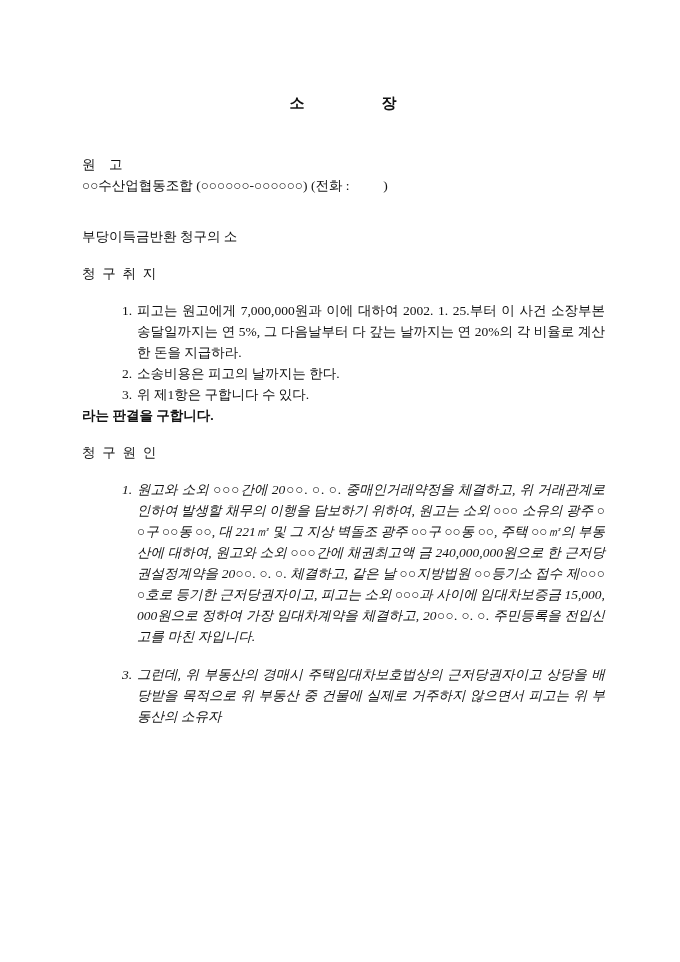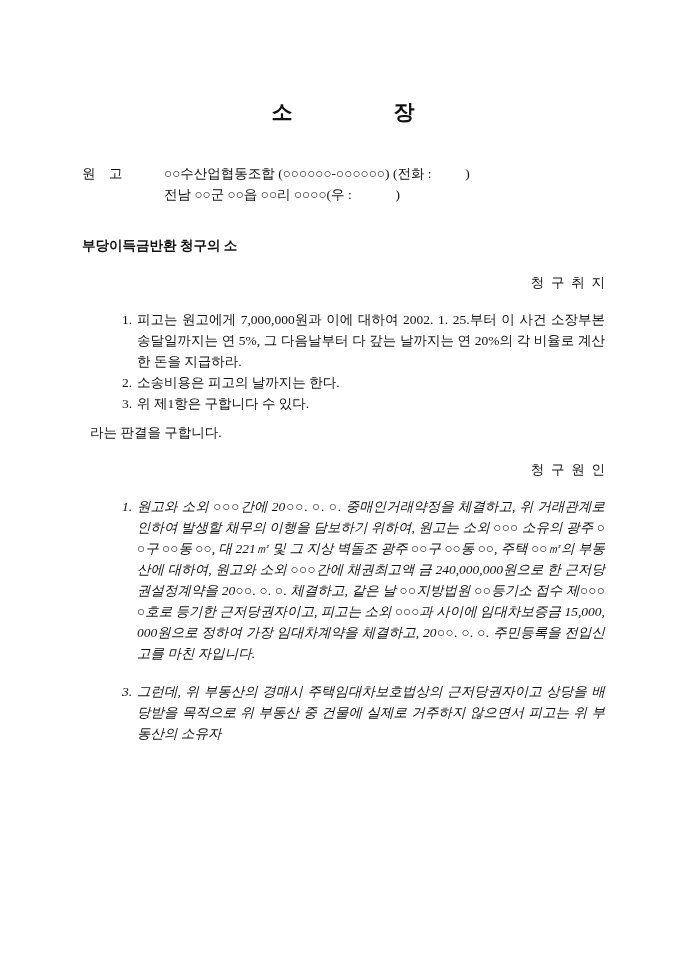--- a/index.html
+++ b/index.html
@@ -15,88 +15,87 @@
       background: #ffffff;
       box-sizing: border-box;
       padding: 82px 75px 30px 82px;
       font-family: "Liberation Serif", "DejaVu Serif", serif;
       font-size: 13.5px;
       line-height: 21px;
       color: #111111;
       overflow: hidden;
     }
     .doc-title {
-      margin: 17px 0 38px 0;
+      margin: 8px 0 38px 0;
       text-align: center;
-      font-size: 21px;
+      font-size: 15px;
       font-weight: bold;
       line-height: 26px;
       white-space: pre;
       letter-spacing: 1px;
     }
     .party {
       display: flex;
       margin-bottom: 22px;
+      flex-direction: column;
     }
     .party-label {
       flex: none;
       width: 64px;
       white-space: pre;
     }
     .party-lines {
       flex: 1;
-      margin-left: 18px;
     }
     .party-lines > div {
       white-space: pre-wrap;
     }
     .case-title {
       margin: 30px 0 14px 0;
       white-space: pre-wrap;
-      font-weight: bold;
     }
     .section-heading {
-      text-align: right;
+      text-align: left;
       white-space: pre;
       margin: 16px 0 16px 0;
       font-family: Liberation Serif, serif;
     }
     .hang {
       position: relative;
       padding-left: 15px;
       text-align: justify;
       word-break: break-all;
       margin-left: 40px;
     }
     .hang .num {
       display: inline-block;
       width: 15px;
       margin-left: -15px;
       text-align: left;
     }
     .closing-line {
-      margin: 8px;
+      margin: 0;
+      font-weight: bold;
     }
     .cause-item {
       margin-bottom: 17px;
       font-style: italic;
     }
   </style>
 </head>
 <body>
 
 <div class="page">
 
   <h1 class="doc-title">소                장</h1>
 
   <div class="party">
     <span class="party-label">원    고</span>
     <div class="party-lines">
       <div>○○수산업협동조합 (○○○○○○-○○○○○○) (전화 :          )</div>
-      <div>전남 ○○군 ○○읍 ○○리 ○○○○(우 :             )</div>
     </div>
   </div>
 
 
   <div class="case-title">부당이득금반환 청구의 소</div>
 
   <div class="section-heading">청  구  취  지</div>
 
   <div class="hang">
     <span class="num">1.</span><span>피고는 원고에게 7,000,000원과 이에 대하여 2002. 1. 25.부터 이 사건 소장부본송달일까지는 연 5%, 그 다음날부터 다 갚는 날까지는 연 20%의 각 비율로 계산한 돈을 지급하라.</span>

